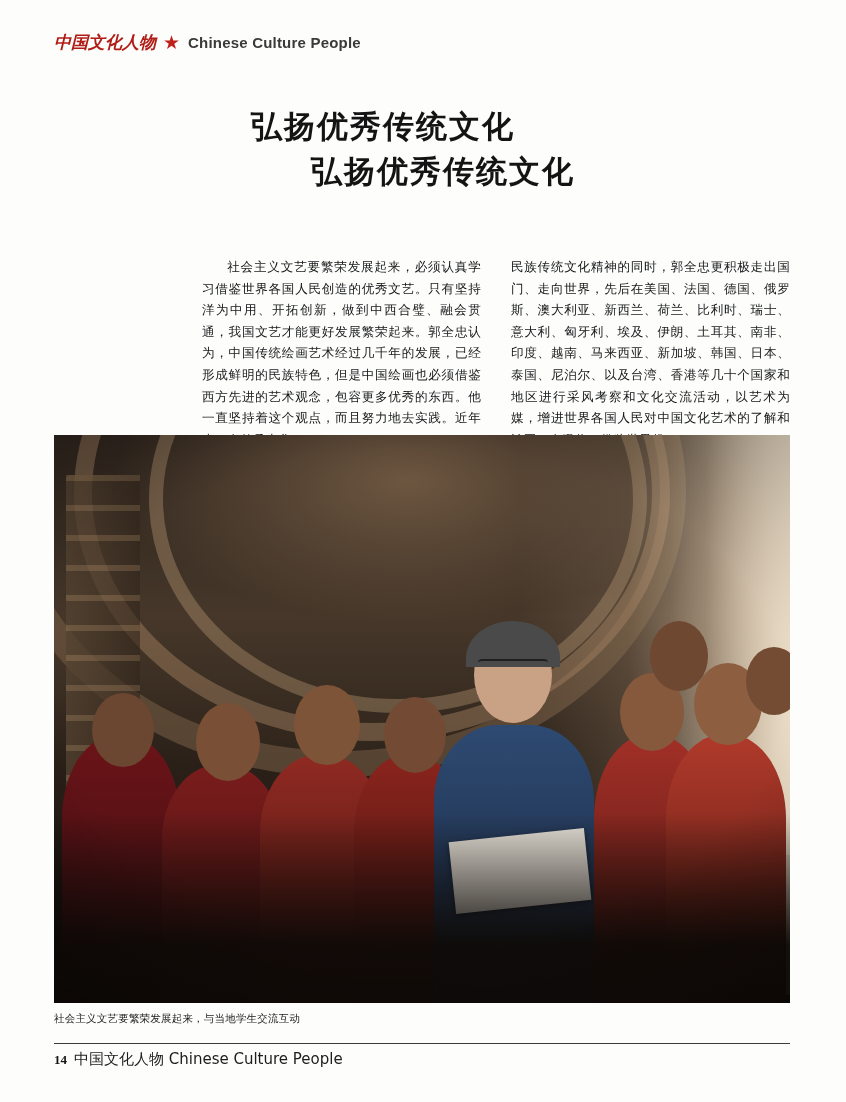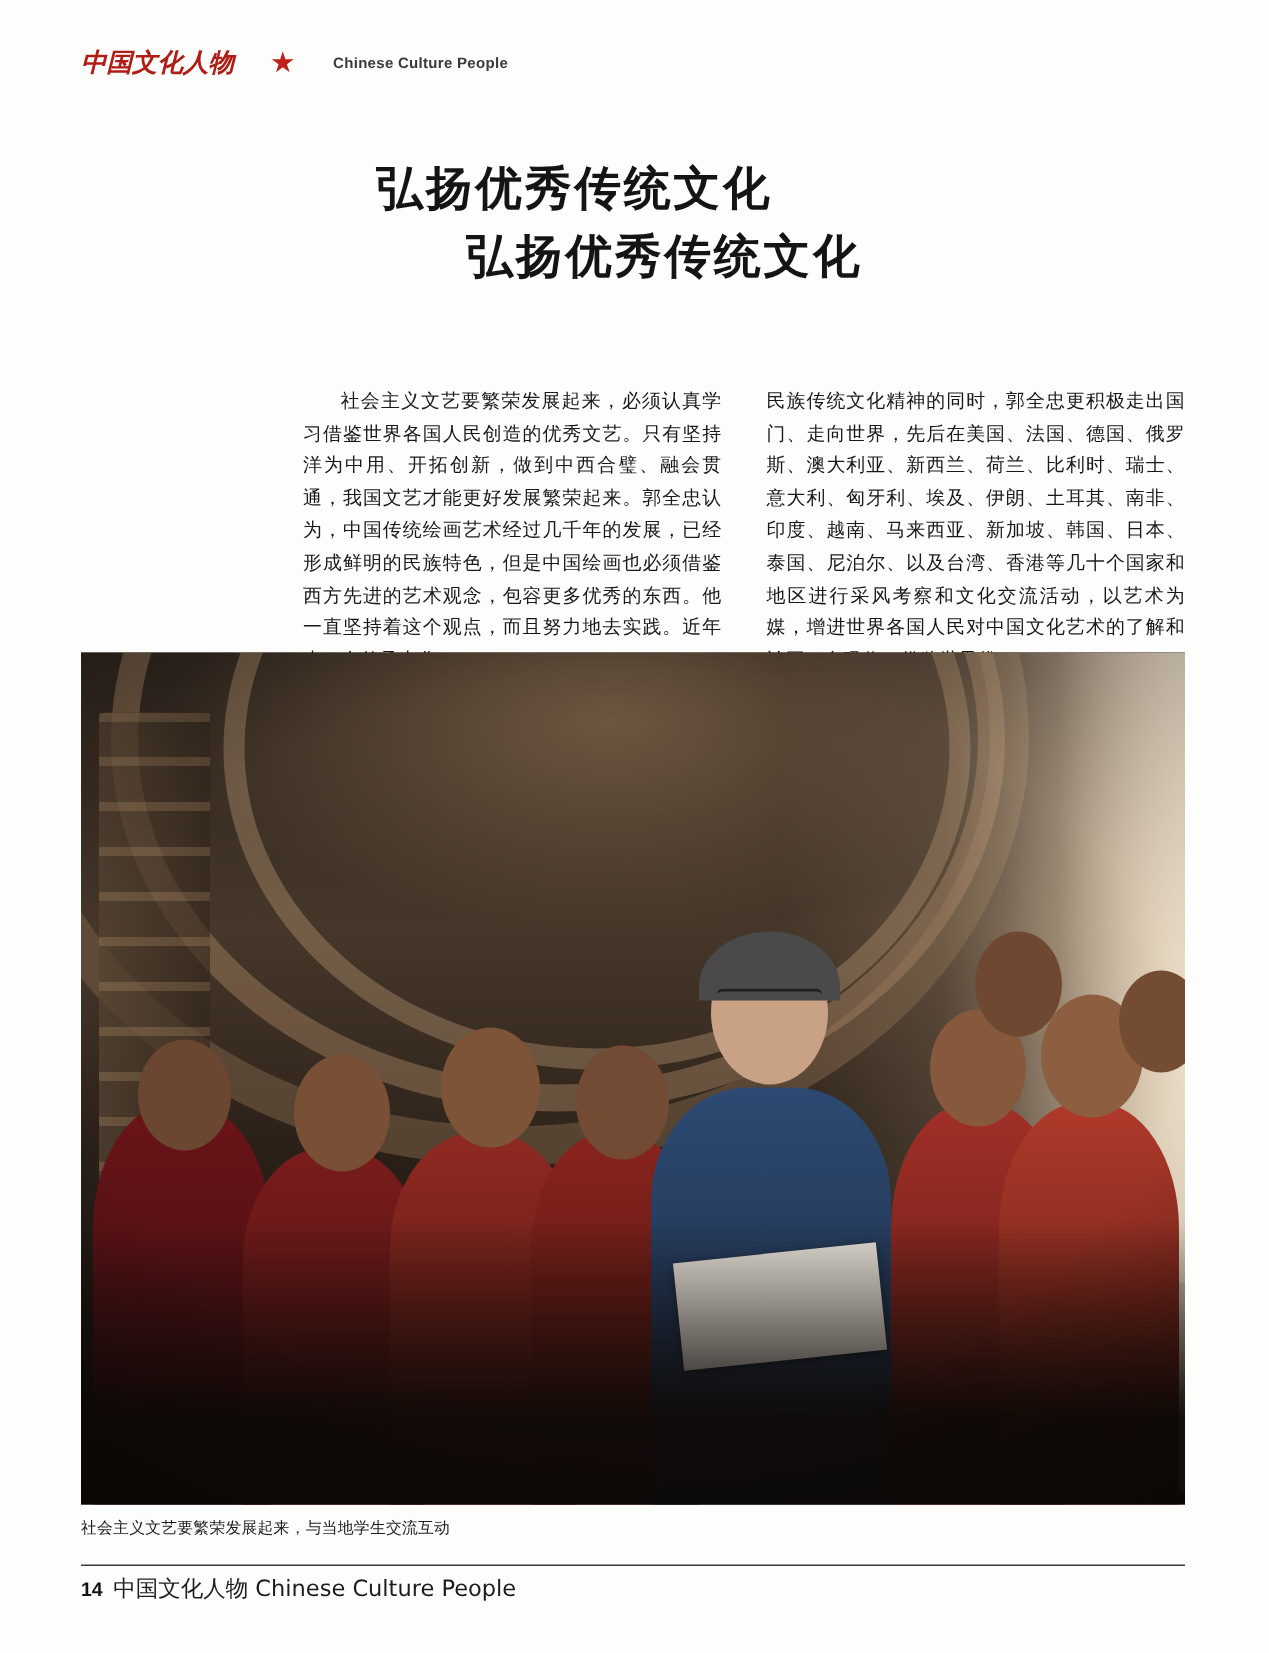--- a/index.html
+++ b/index.html
@@ -22,40 +22,40 @@
     background: #fdfdfb;
   }
 
   
   .masthead {
     position: absolute;
     left: 54px;
     top: 33px;
     display: flex;
     align-items: center;
-    gap: 23px;
+    gap: 6px;
   }
   .masthead-cn {
     font-family: "DejaVu Sans", sans-serif;
     font-size: 17px;
     font-weight: bold;
     color: #b01c16;
     letter-spacing: 0px;
     font-style: italic;
     line-height: 1;
     white-space: nowrap;
   }
   .masthead-star {
     color: #c0201a;
     font-size: 19px;
     line-height: 1;
     margin: 0 2px 0 1px;
   }
   .masthead-en {
-    font-size: 10px;
+    font-size: 15px;
     font-weight: bold;
     color: #3a3a3a;
     letter-spacing: .2px;
     white-space: nowrap;
   }
 
   
   .title-block {
     position: absolute;
     left: 0;
@@ -208,21 +208,21 @@
   }
   .footer {
     position: absolute;
     left: 54px;
     top: 1050px;
     display: flex;
     align-items: baseline;
     gap: 7px;
   }
   .folio {
-    font-family: Liberation Sans, sans-serif;
+    font-family: Liberation Serif, serif;
     font-size: 13px;
     font-weight: bold;
     color: #141414;
   }
   .footer-txt {
     font-family: "DejaVu Sans", sans-serif;
     font-size: 15px;
     color: #1c1c1c;
   }
 </style>

